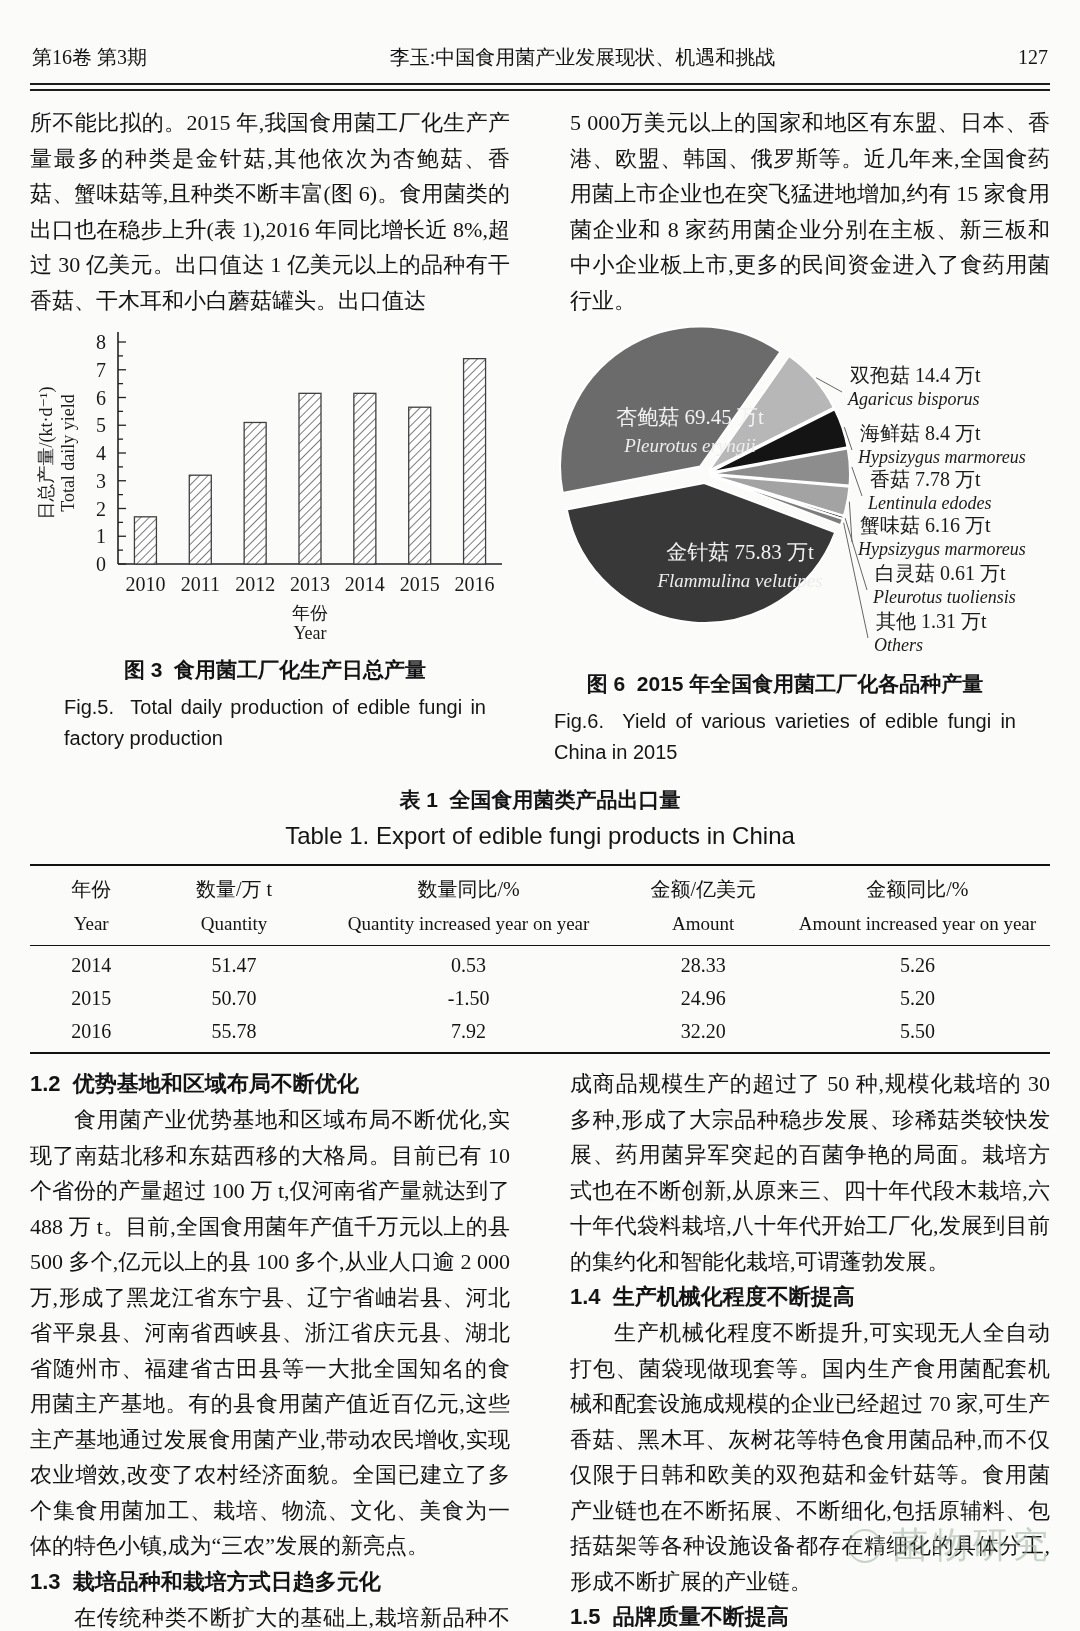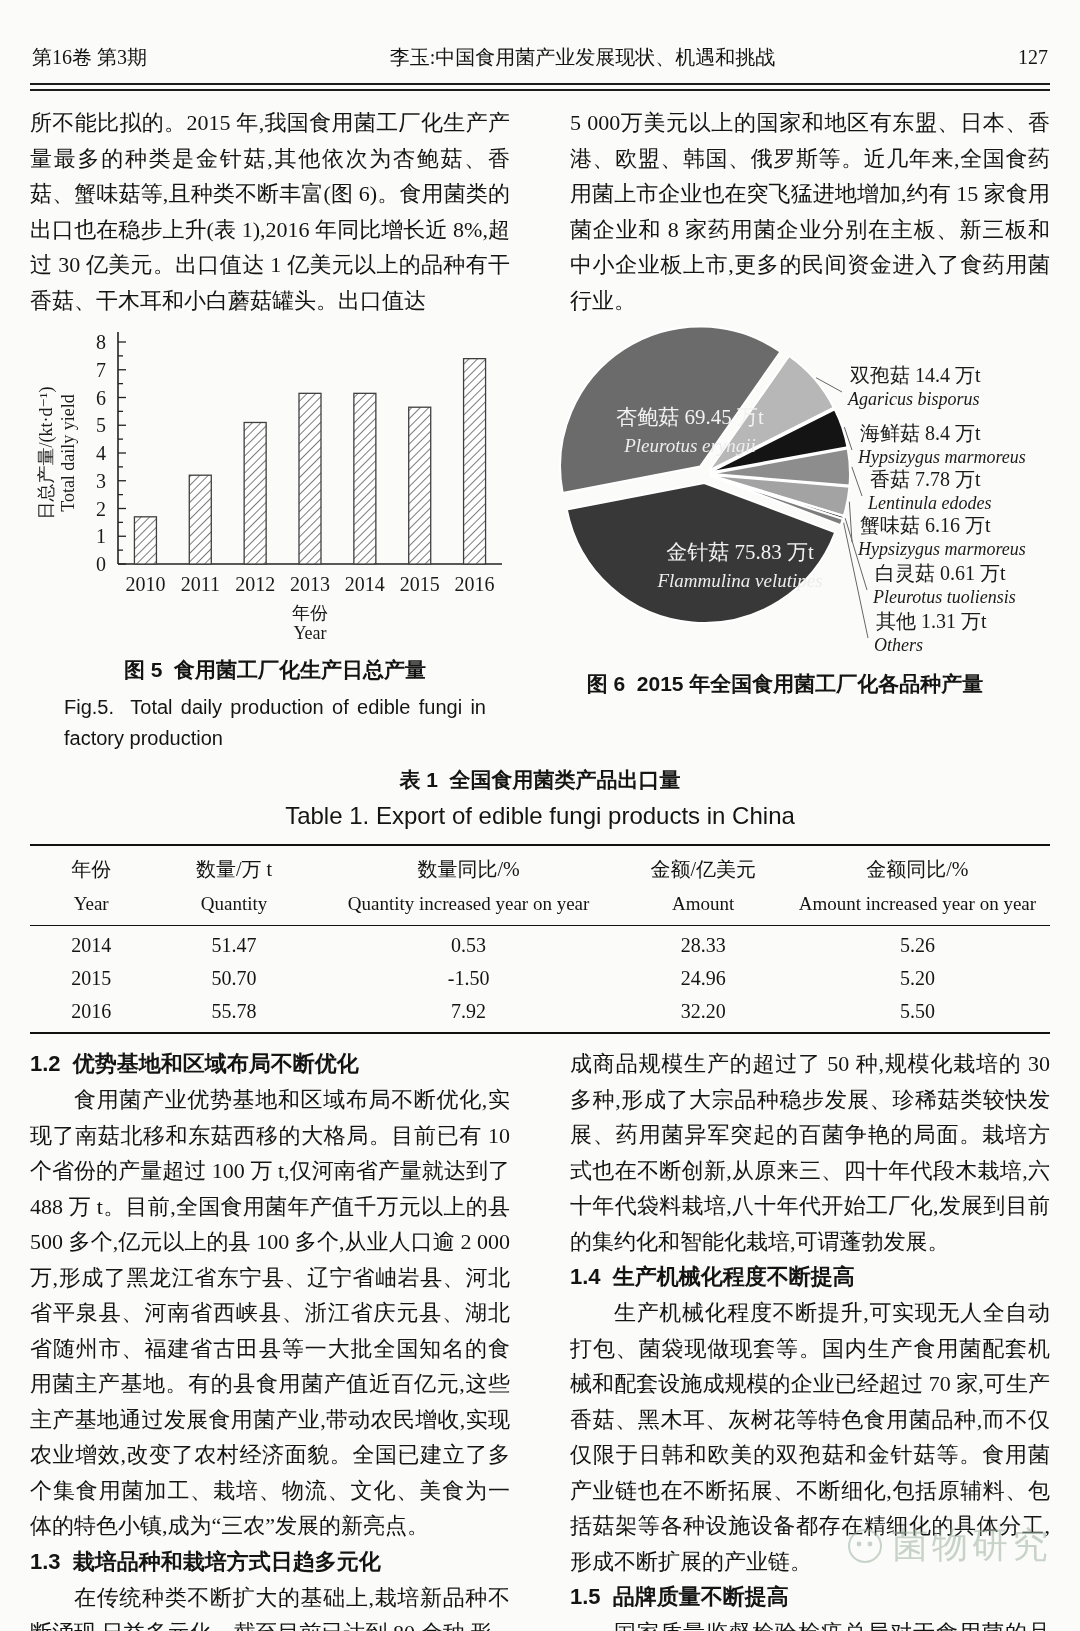--- a/index.html
+++ b/index.html
@@ -31,21 +31,21 @@
   .ticklabel { font-size:20px; }
   .xticklabel { font-size:20px; }
   .axlabel { font-size:18px; }
   .pie-label-line1 { font-size:20px; }
   .pie-label-line2 { font-size:18px; font-style:italic; }
   .pie-inlabel1 { font-size:21px; fill:#f2f2f2; }
   .pie-inlabel2 { font-size:19px; font-style:italic; fill:#ededed; }
   .leader { stroke:#666; stroke-width:1; fill:none; }
 
   
-  .tbl-title-zh { font-family:"Liberation Sans","DejaVu Sans",sans-serif; font-weight:bold; font-size:21px; text-align:center; margin-top:12px; white-space:pre-wrap; }
+  .tbl-title-zh { font-family:"Liberation Sans","DejaVu Sans",sans-serif; font-weight:bold; font-size:21px; text-align:center; margin-top:18px; white-space:pre-wrap; }
   .tbl-title-en { font-family:"Liberation Sans","DejaVu Sans",sans-serif; font-size:24px; text-align:center; margin-top:8px; }
   table { width:100%; border-collapse:collapse; margin-top:14px; border-top:2.5px solid #111; border-bottom:2.5px solid #111; table-layout:fixed; }
   th, td { font-weight:normal; text-align:center; font-size:20px; padding:5px 2px; }
   thead tr.hdr-zh th { padding-top:10px; }
   thead tr.hdr-en th { font-size:19px; border-bottom:1.8px solid #111; padding-bottom:10px; }
   tbody tr:first-child td { padding-top:8px; }
   tbody tr:last-child td { padding-bottom:9px; }
   col.c1{width:12%} col.c2{width:16%} col.c3{width:30%} col.c4{width:16%} col.c5{width:26%}
 
   
@@ -118,21 +118,21 @@
           <text x="334.85714285714283" y="269" class="xticklabel" text-anchor="middle">2014</text>
           <rect x="378.7142857142857" y="85.21249999999998" width="22" height="156.78750000000002" fill="url(#hatch)" stroke="#3f3f3f" stroke-width="1.3"></rect>
           <text x="389.7142857142857" y="269" class="xticklabel" text-anchor="middle">2015</text>
           <rect x="433.57142857142856" y="36.64999999999998" width="22" height="205.35000000000002" fill="url(#hatch)" stroke="#3f3f3f" stroke-width="1.3"></rect>
           <text x="444.57142857142856" y="269" class="xticklabel" text-anchor="middle">2016</text>
           <text x="280" y="297" class="axlabel" text-anchor="middle">年份</text>
           <text x="280" y="317" class="axlabel" text-anchor="middle">Year</text>
           <text x="22" y="131" class="axlabel" text-anchor="middle" transform="rotate(-90 22 131)">日总产量/(kt·d⁻¹)</text>
           <text x="44" y="131" class="axlabel" text-anchor="middle" transform="rotate(-90 44 131)">Total daily yield</text>
         </svg>
-      <div class="cap-zh">图 5  食用菌工厂化生产日总产量</div>
+      <div class="cap-zh">图 3  食用菌工厂化生产日总产量</div>
       <div class="cap-en">Fig.5.  Total daily production of edible fungi in factory production</div>
     </div>
     <div class="figR">
       <svg id="pie-svg" width="530" height="332" viewBox="0 0 530 332" xmlns="http://www.w3.org/2000/svg">
           <path d="M 188.77878458883959 148.7257387045093 L 269.07948567798604 34.04445250405044 A 140 140 0 0 1 313.7221784901809 85.56603382541512 Z" fill="#b7b7b7" stroke="#ffffff" stroke-width="2"></path>
           <path d="M 189.73893041571546 150.40546605084526 L 314.6823243170568 87.24576117175108 A 140 140 0 0 1 327.4491789215175 125.18865704434653 Z" fill="#141414" stroke="#ffffff" stroke-width="2"></path>
           <path d="M 189.994185686961 151.75894124335778 L 327.7044341927631 126.54213223685905 A 140 140 0 0 1 329.4929197930713 163.59546027526693 Z" fill="#8d8d8d" stroke="#ffffff" stroke-width="2"></path>
           <path d="M 189.9101561778421 152.94359223672032 L 329.40889028395236 164.78011126862947 A 140 140 0 0 1 323.85975527370323 193.6560584118132 Z" fill="#a3a3a3" stroke="#ffffff" stroke-width="2"></path>
           <path d="M 189.76850628230096 153.50377785449055 L 323.7181053781621 194.21624402958344 A 140 140 0 0 1 322.8407664884801 196.99830122949672 Z" fill="#101010" stroke="#ffffff" stroke-width="2"></path>
           <path d="M 189.71663876322347 153.65931274245023 L 322.78889896940257 197.1538361174564 A 140 140 0 0 1 320.71004000614164 203.06304570679055 Z" fill="#7d7d7d" stroke="#ffffff" stroke-width="2"></path>
@@ -155,20 +155,21 @@
           <text x="340" y="210" class="pie-label-line1">蟹味菇 6.16 万t</text>
           <text x="338" y="233" class="pie-label-line2">Hypsizygus marmoreus</text>
           <line x1="325.19408469964844" y1="196.21106892202215" x2="347" y2="268" class="leader"></line>
           <text x="355" y="258" class="pie-label-line1">白灵菇 0.61 万t</text>
           <text x="353" y="281" class="pie-label-line2">Pleurotus tuoliensis</text>
           <line x1="323.6691796387703" y1="200.7837946280365" x2="348" y2="316" class="leader"></line>
           <text x="356" y="306" class="pie-label-line1">其他 1.31 万t</text>
           <text x="354" y="329" class="pie-label-line2">Others</text>
         </svg>
       <div class="cap-zh">图 6  2015 年全国食用菌工厂化各品种产量</div>
+      <div class="cap-en">Fig.6.  Yield of various varieties of edible fungi in China in 2015</div>
     </div>
   </div>
 
   <div class="tbl-title-zh">表 1  全国食用菌类产品出口量</div>
   <div class="tbl-title-en">Table 1. Export of edible fungi products in China</div>
   <table>
     <colgroup>
         <col class="c1">
         <col class="c2">
         <col class="c3">

